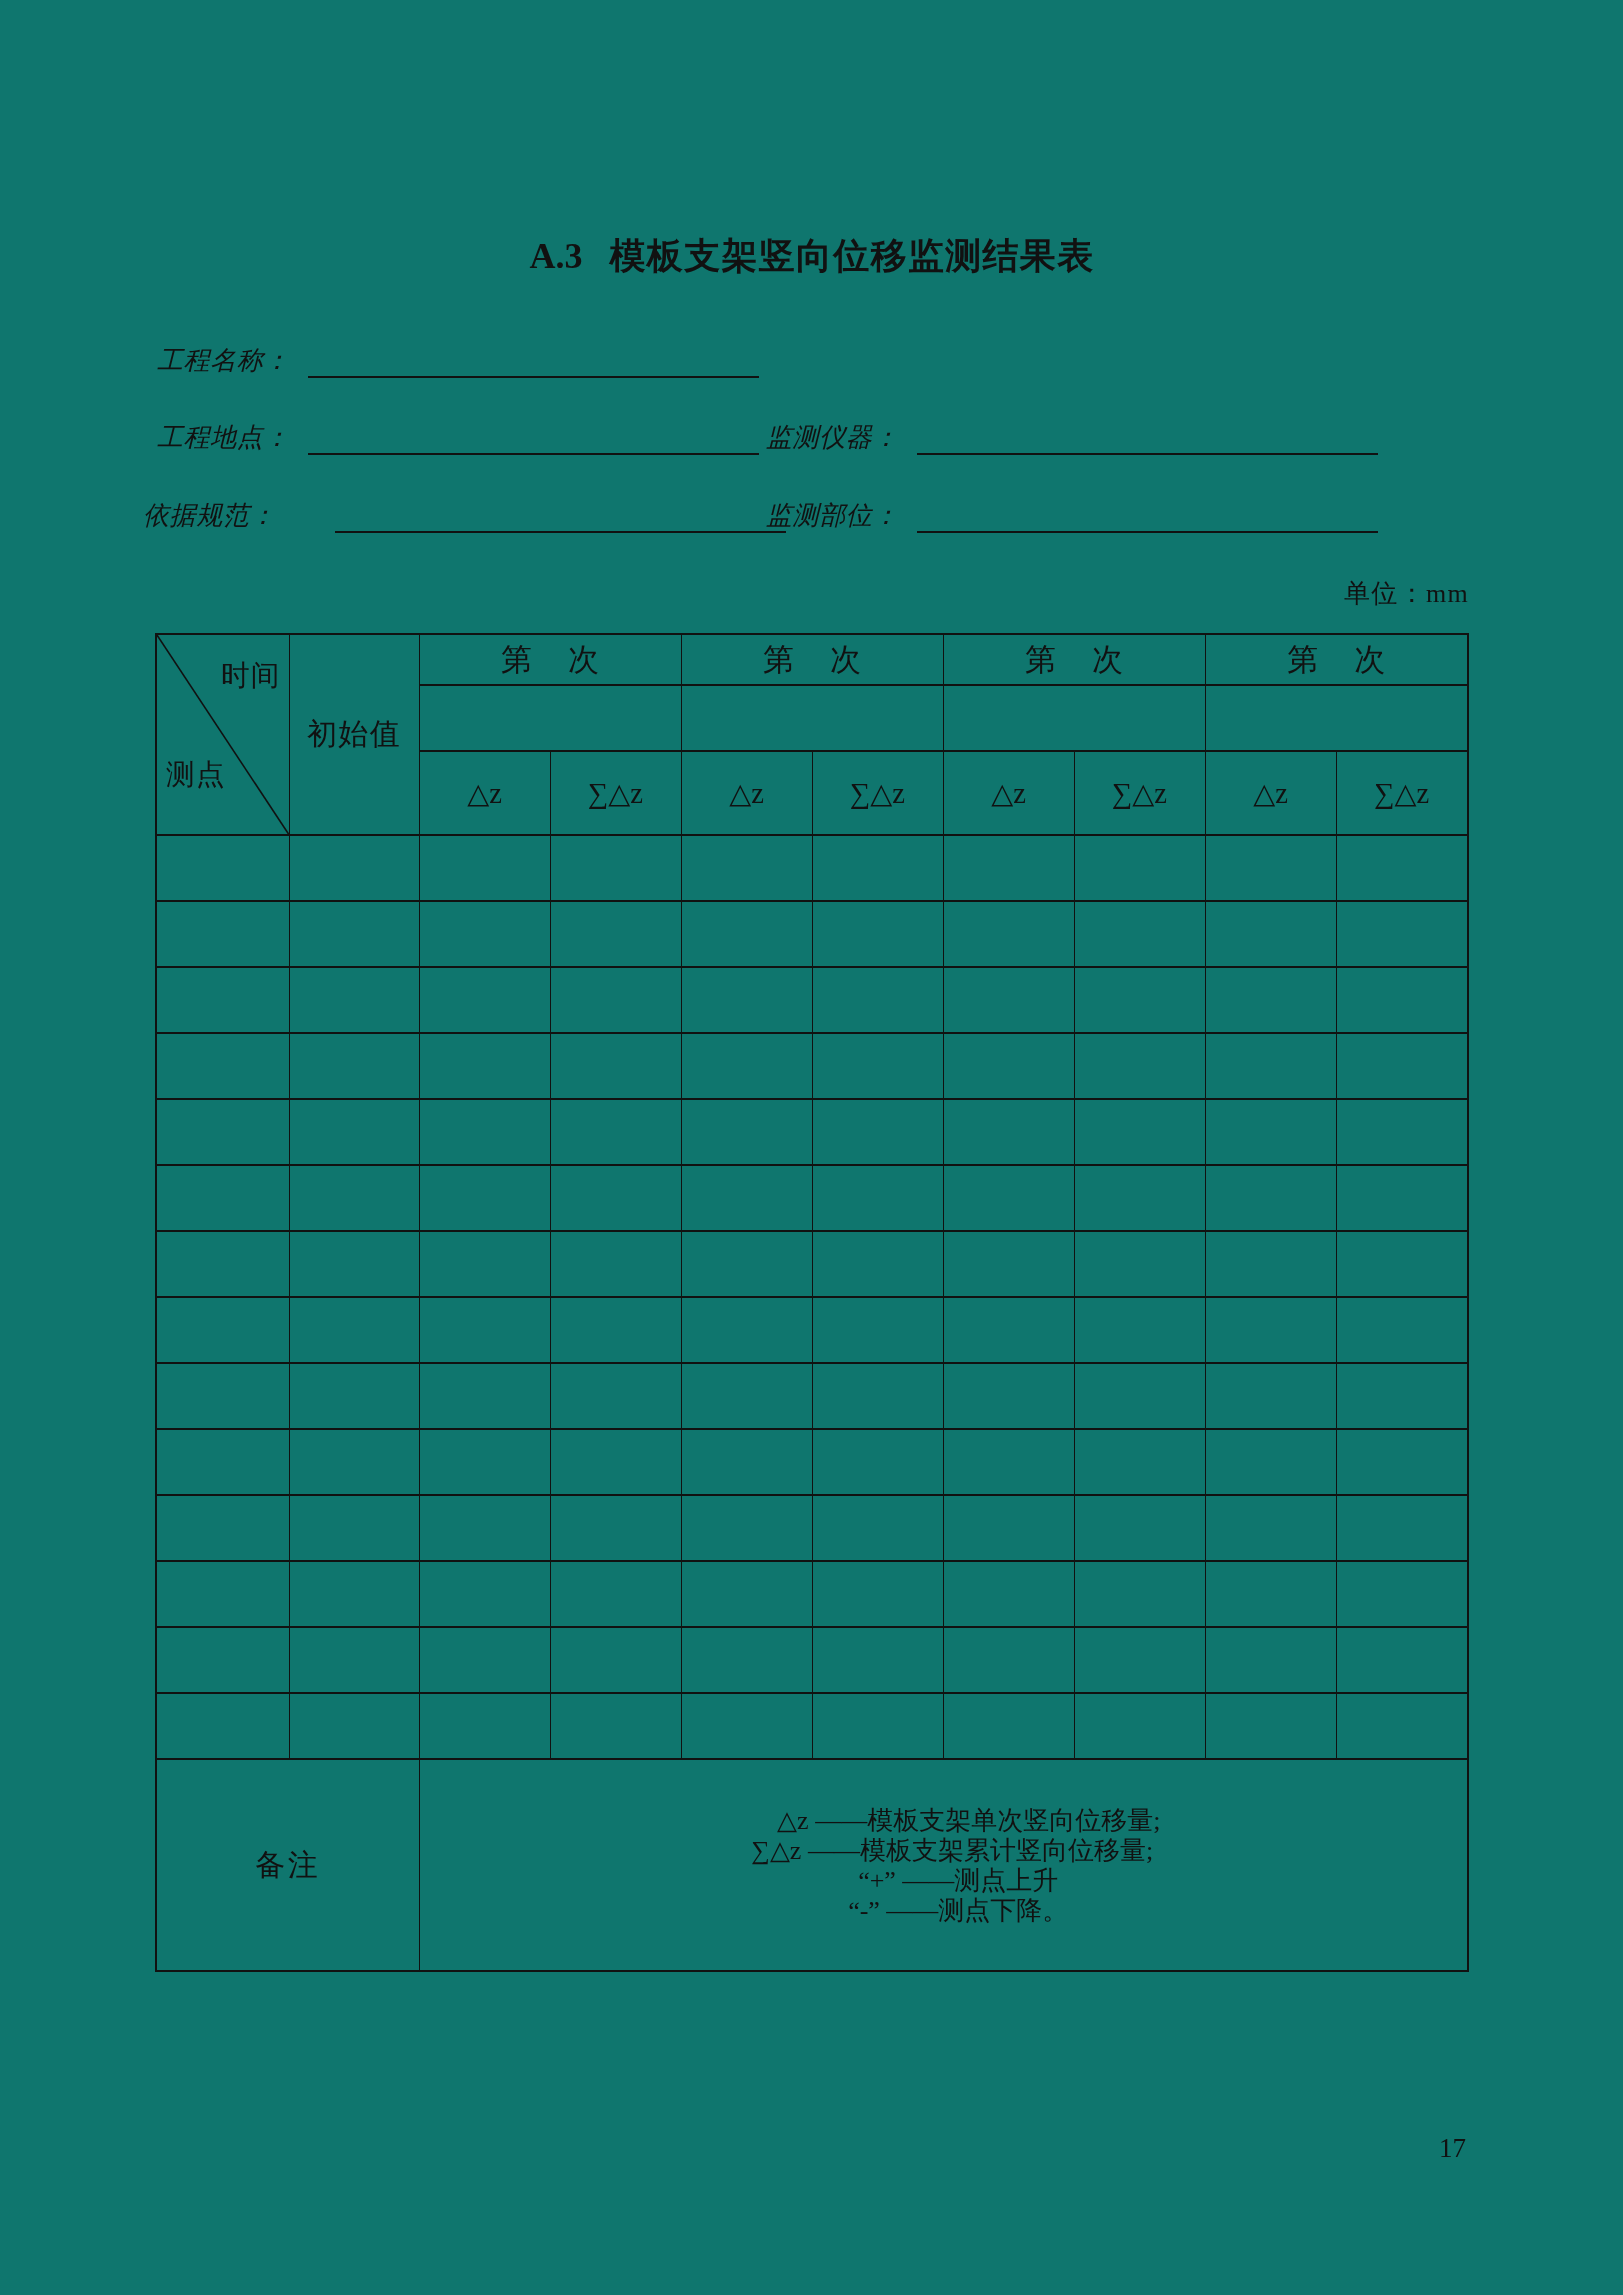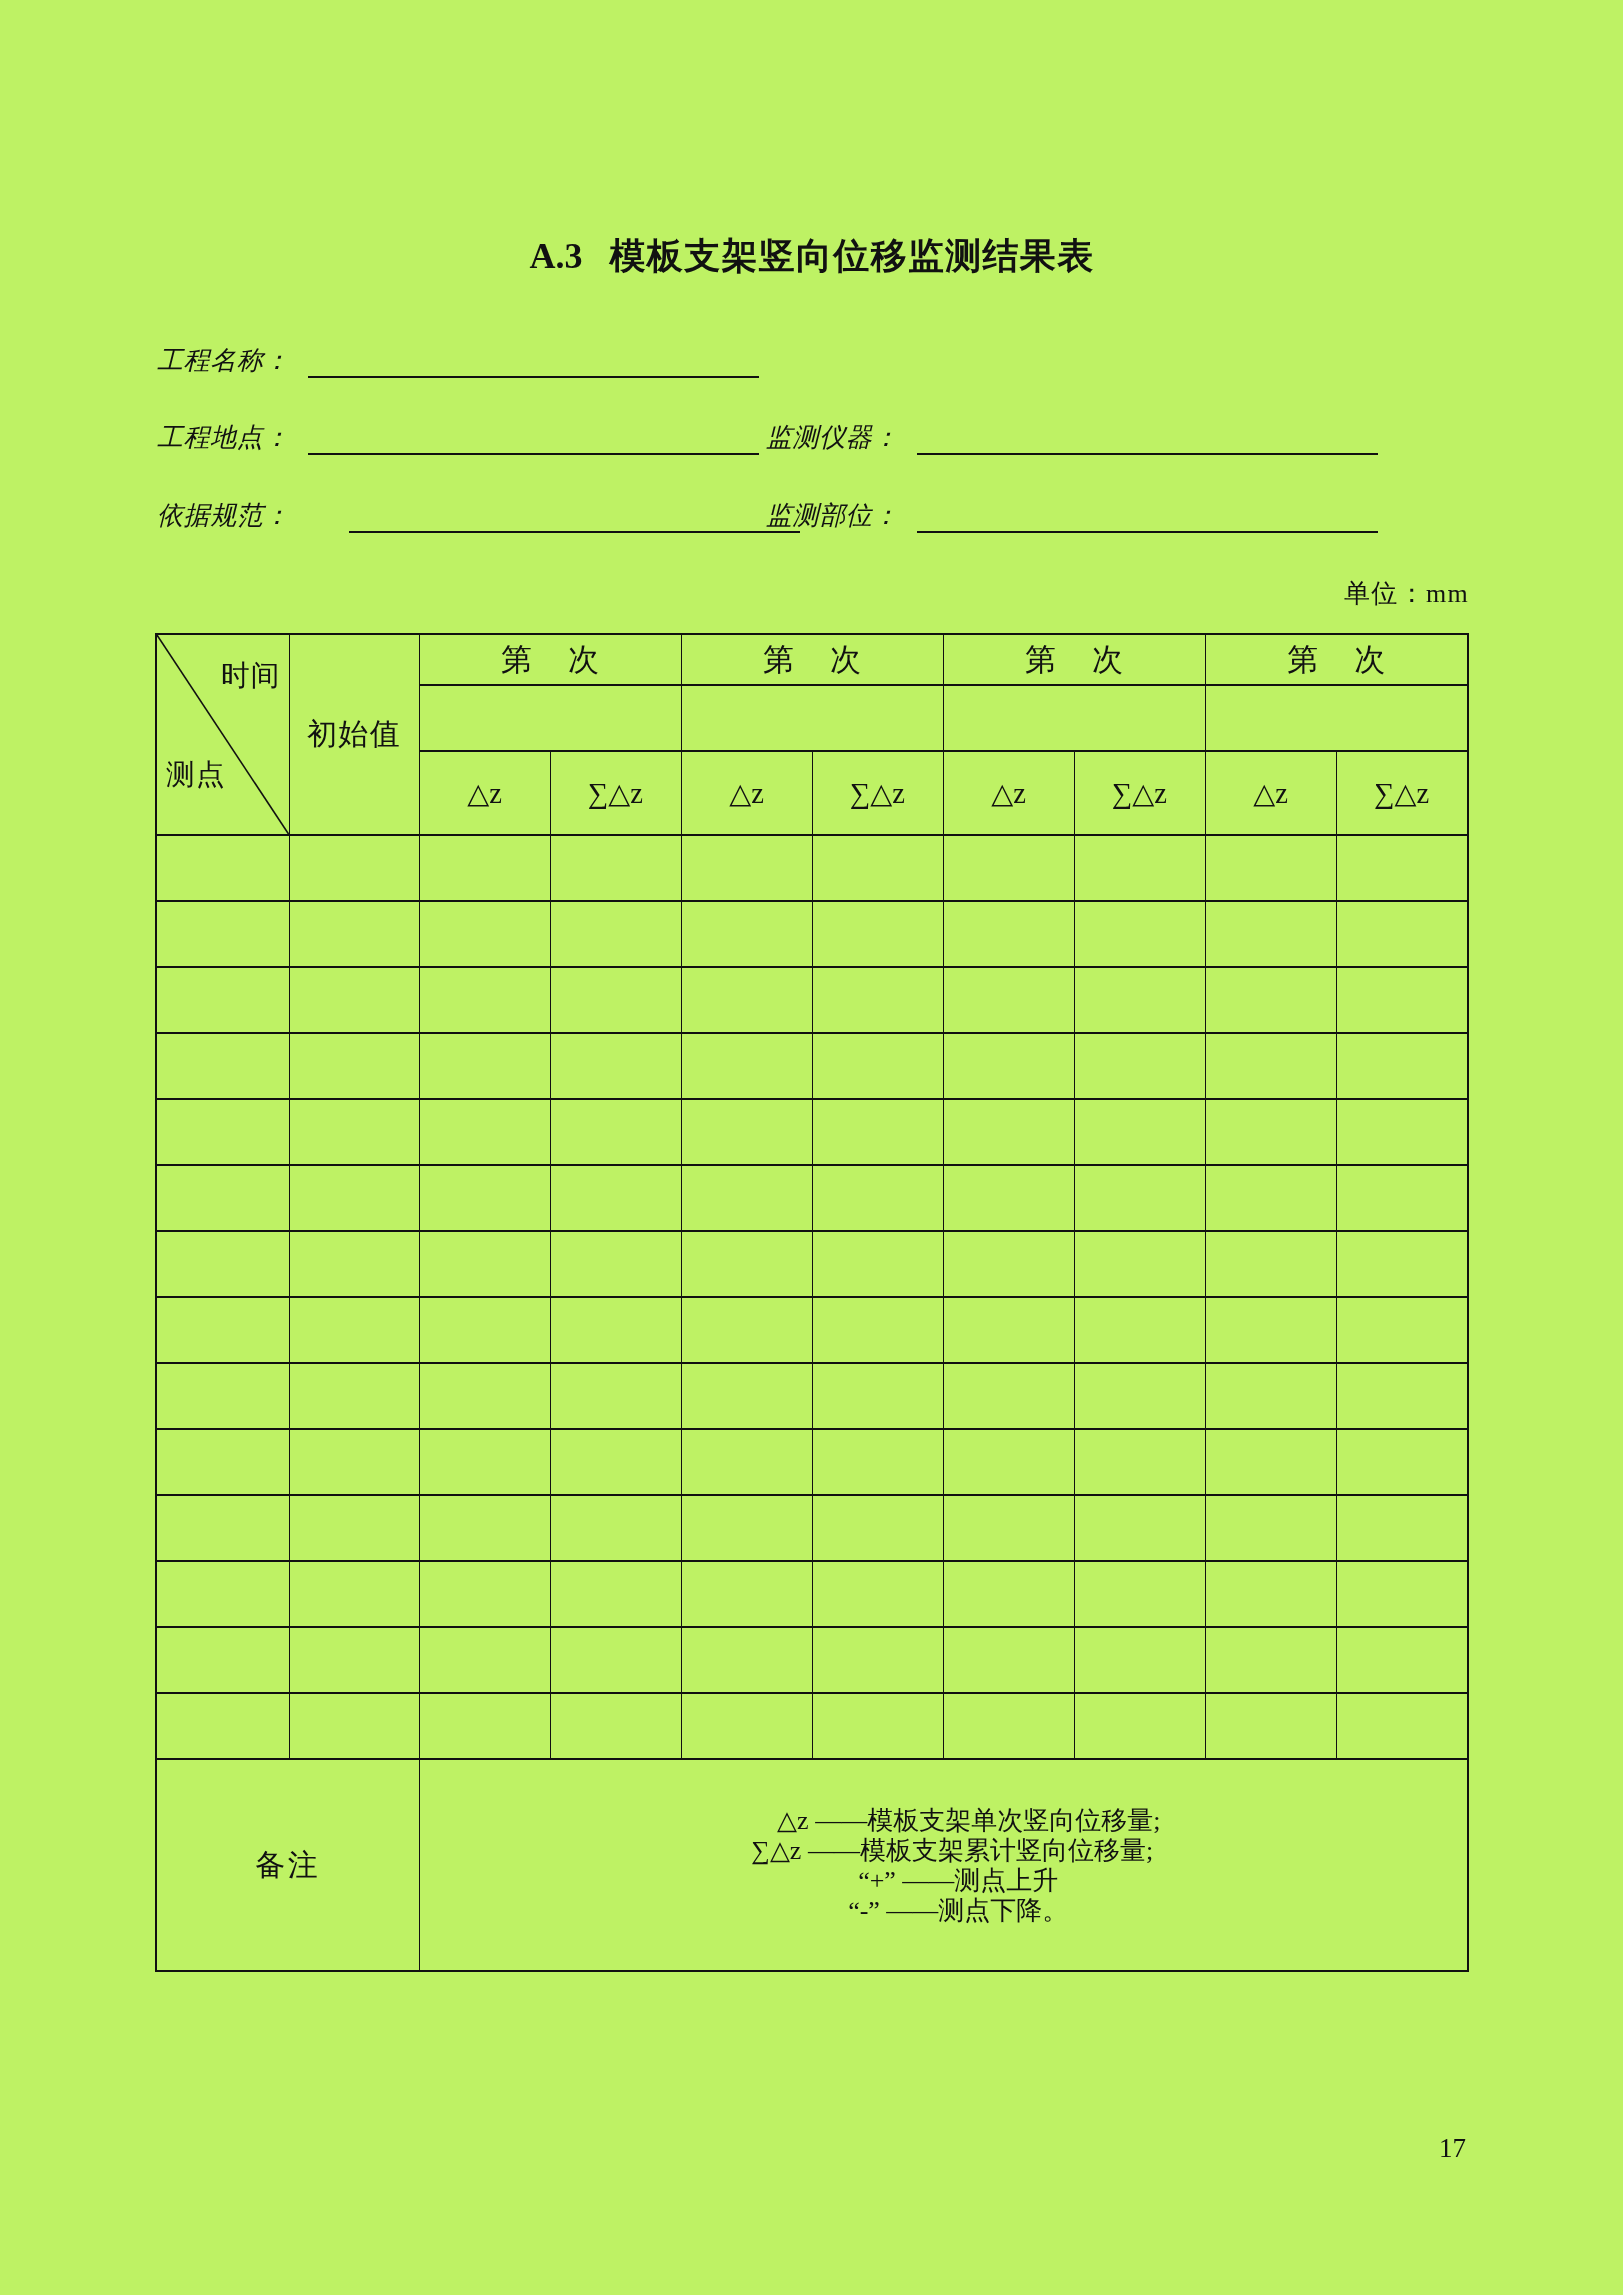--- a/index.html
+++ b/index.html
@@ -1,17 +1,17 @@
 <!DOCTYPE html>
 <html style="font-size:10.4px"><head>
 <meta charset="utf-8">
 <style>
   html,body{margin:0;padding:0;background:#ffffff;}
   body{font-family:"Liberation Serif","DejaVu Serif",serif;color:#111;}
-  .sheet{position:relative;width:1624px;height:2295px;background:#bef264;overflow:hidden;}
+  .sheet{position:relative;width:1624px;height:2295px;background:#0f766e;overflow:hidden;}
 
   
   .doc-title{position:absolute;top:232px;left:0;width:100%;text-align:center;
     font-size:36px;font-weight:bold;letter-spacing:1.3px;white-space:nowrap;}
   .doc-title .num{margin-right:27px;letter-spacing:0;}
 
   
   .field{position:absolute;display:flex;align-items:flex-end;height:31px;font-size:26px;white-space:nowrap;}
   .field .lbl{letter-spacing:0.6px;font-style:italic;}
   .field .fill{display:inline-block;border-bottom:2.6px solid #111;height:26px;margin-left:18px;}
@@ -70,21 +70,21 @@
 
   <div class="field" style="left:157px;top:424px;justify-content:flex-end;">
     <span class="lbl">工程地点：</span>
     <span class="fill w-left"></span>
   </div>
   <div class="field" style="left:766px;top:424px;">
     <span class="lbl">监测仪器：</span>
     <span class="fill w-right"></span>
   </div>
 
-  <div class="field" style="left:157px;top:502px;gap:41px;">
+  <div class="field" style="left:143px;top:502px;gap:41px;">
     <span class="lbl">依据规范：</span>
     <span class="fill w-left"></span>
   </div>
   <div class="field" style="left:766px;top:502px;">
     <span class="lbl">监测部位：</span>
     <span class="fill w-right"></span>
   </div>
 
   <div class="unit-label">单位：mm</div>
 

